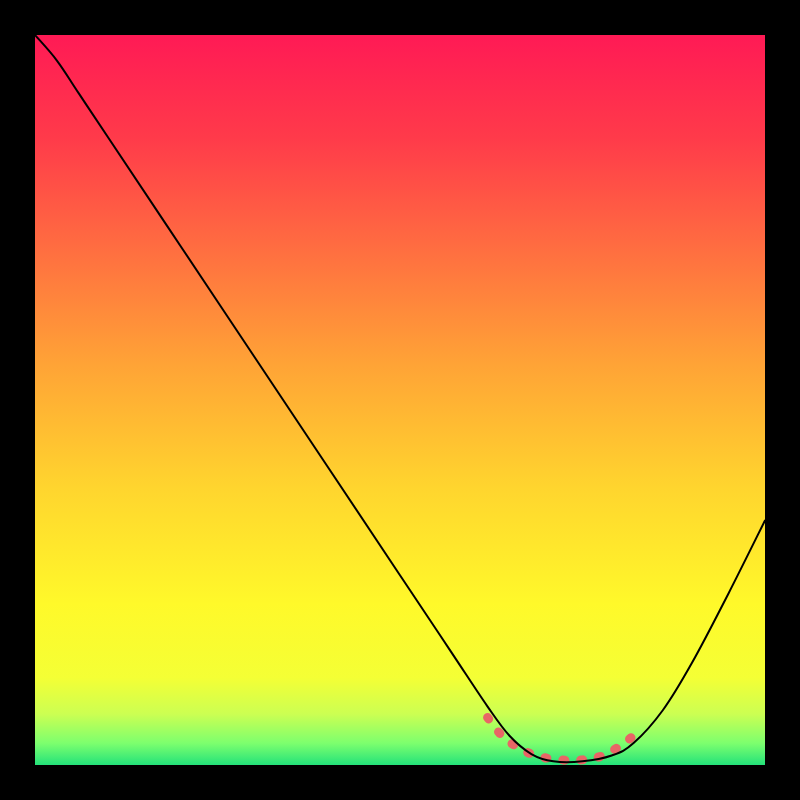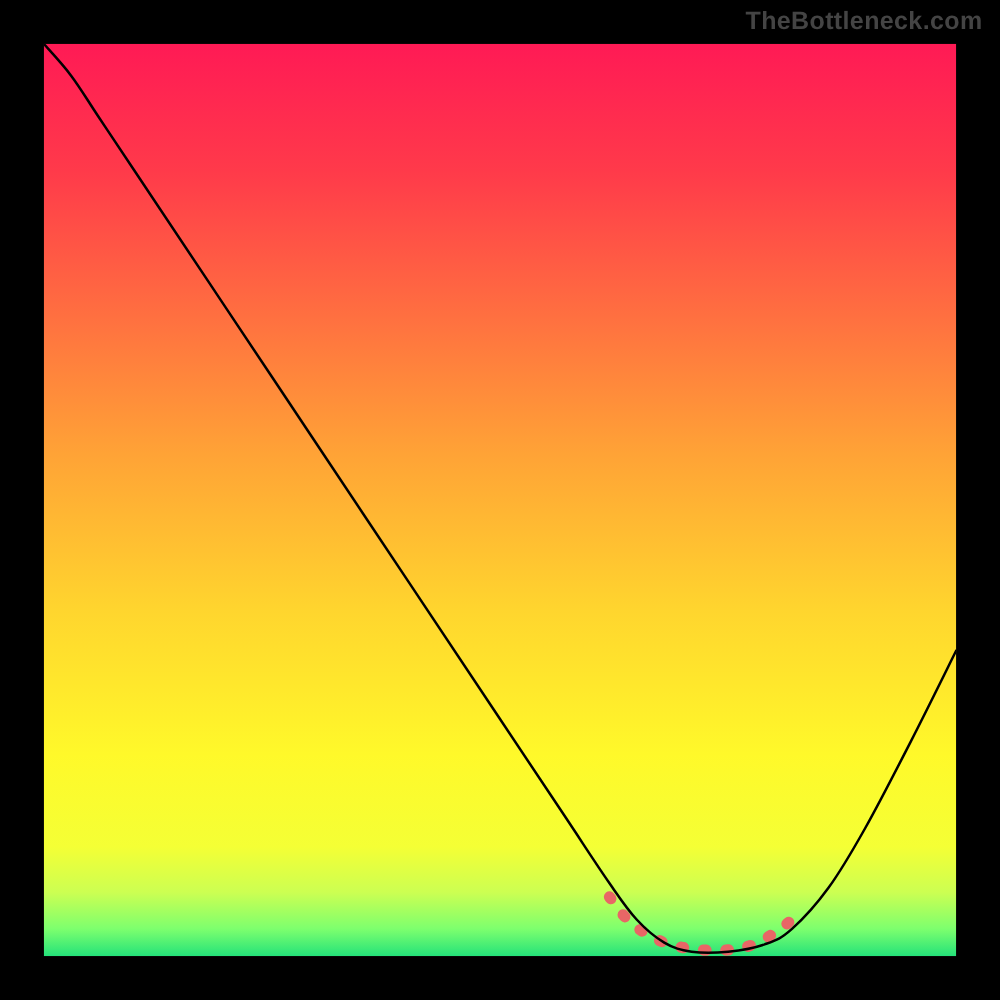--- a/index.html
+++ b/index.html
@@ -35,21 +35,20 @@
     height: 730px;
   }
   .plot svg {
     display: block;
   }
 </style>
 </head>
 <body>
 
 <div class="container">
-  <div class="watermark">TheBottleneck.com</div>
   <div class="plot">
     <svg id="chart-svg" width="730" height="730" viewBox="0 0 730 730">
         <defs>
           <linearGradient id="bg-grad" x1="0" y1="0" x2="0" y2="1">
             <stop offset="0%" stop-color="#ff1a55"></stop>
             <stop offset="14.000000000000002%" stop-color="#ff3a4a"></stop>
             <stop offset="30%" stop-color="#ff7040"></stop>
             <stop offset="45%" stop-color="#ffa336"></stop>
             <stop offset="62%" stop-color="#ffd52e"></stop>
             <stop offset="78%" stop-color="#fff92a"></stop>

